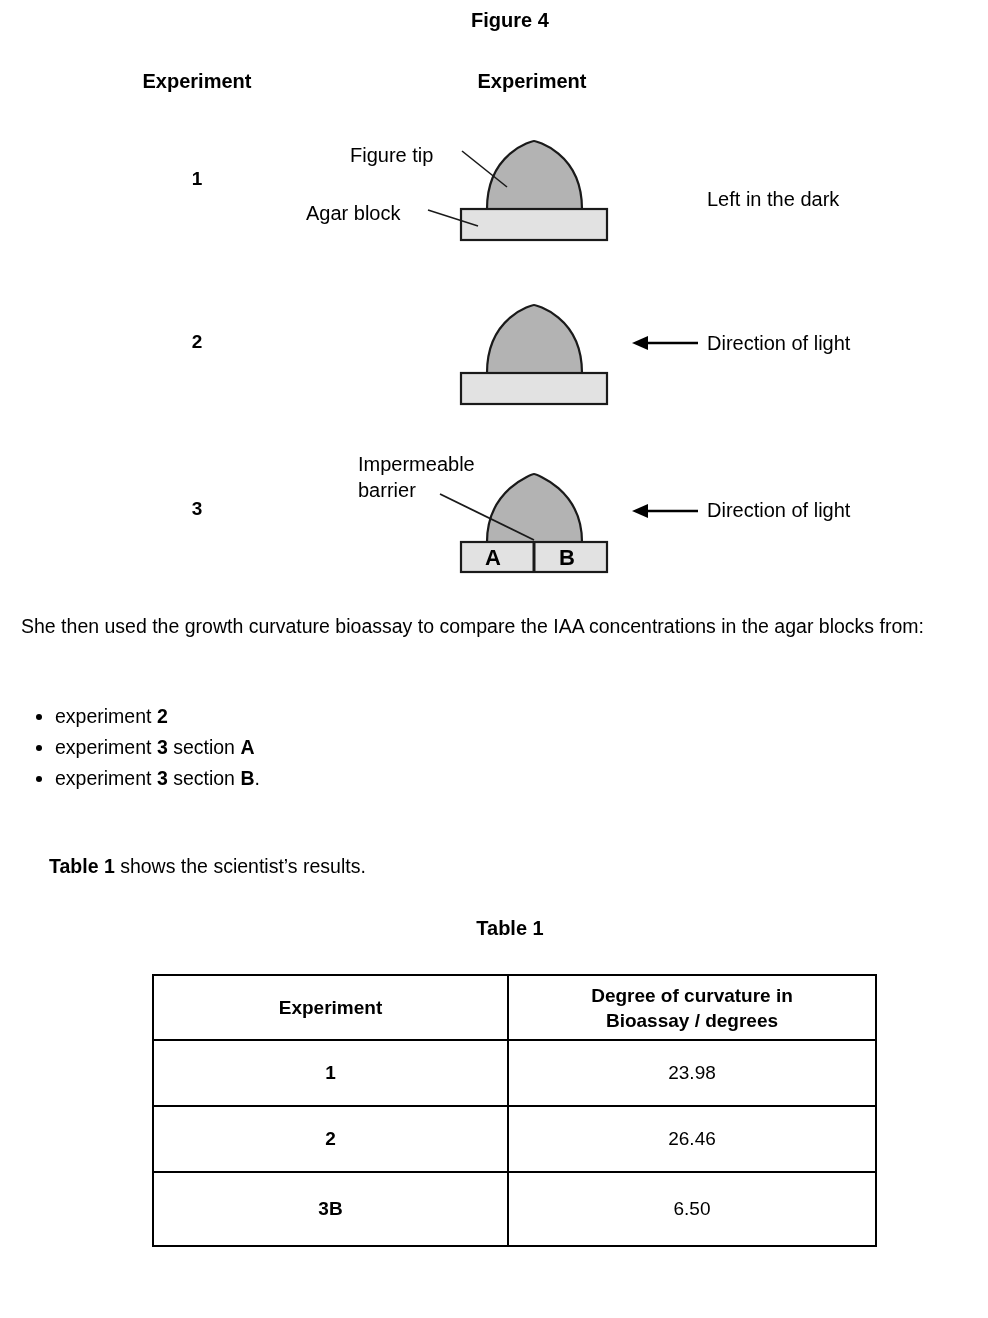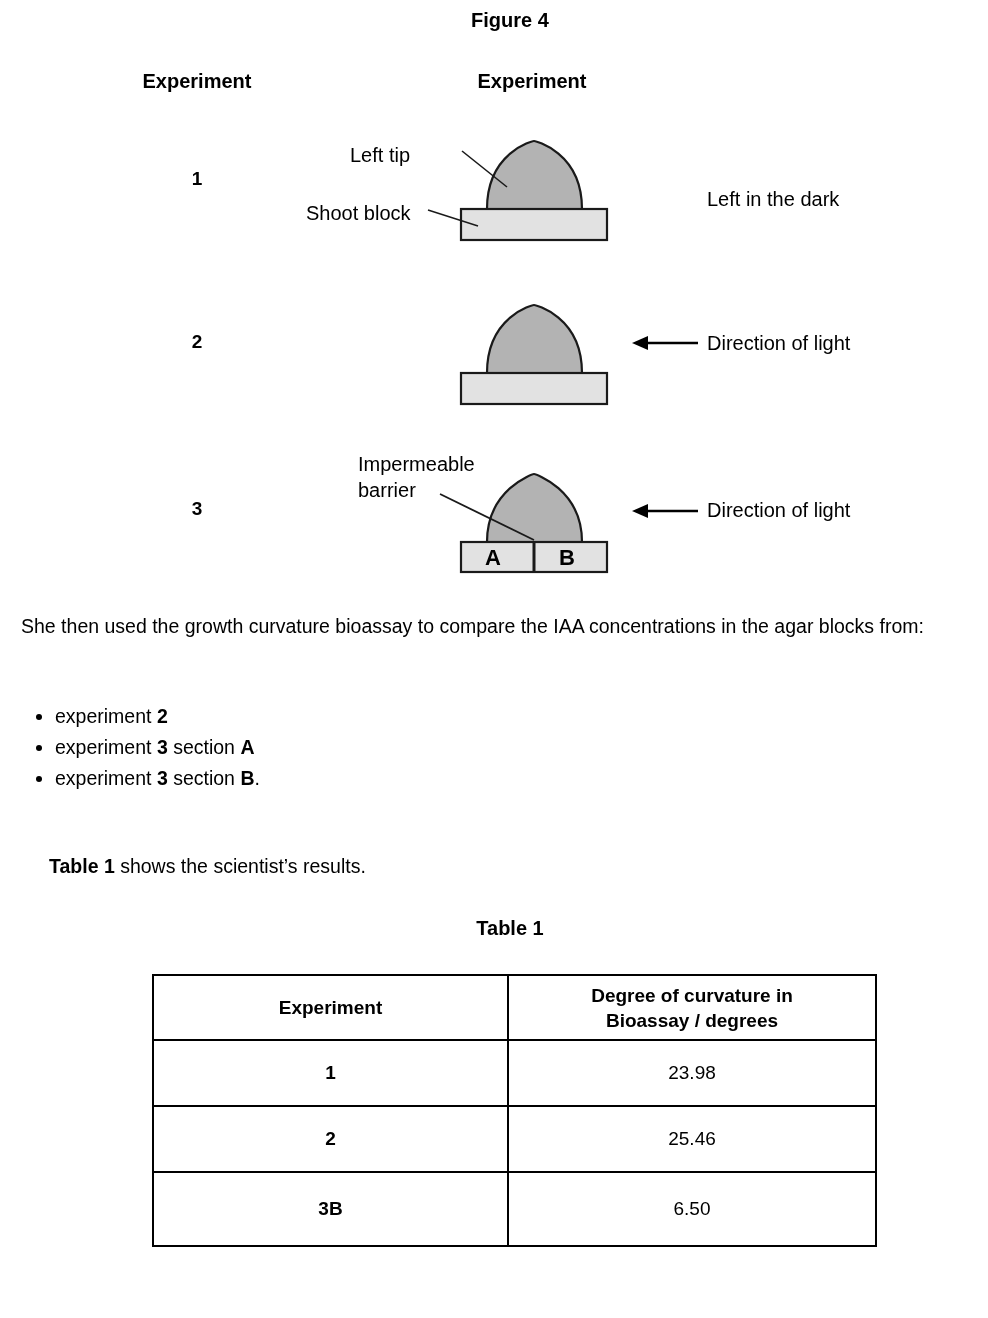--- a/index.html
+++ b/index.html
@@ -187,22 +187,22 @@
     <rect x="461" y="542" width="146" height="30" fill="#e2e2e2" stroke="#1a1a1a" stroke-width="2.2"></rect>
     <line x1="534" y1="542" x2="534" y2="572" stroke="#1a1a1a" stroke-width="3"></line>
     <line x1="440" y1="494" x2="534" y2="540" stroke="#1a1a1a" stroke-width="1.8"></line>
     <g>
       <line x1="642" y1="511" x2="698" y2="511" stroke="#000" stroke-width="2.4"></line>
       <polygon points="632,511 648,504 648,518" fill="#000"></polygon>
     </g>
   </g>
 </svg>
 
-<div class="abs callout-label" id="label-shoot-tip">Left tip</div>
-<div class="abs callout-label" id="label-agar-block">Shoot block</div>
+<div class="abs callout-label" id="label-shoot-tip">Figure tip</div>
+<div class="abs callout-label" id="label-agar-block">Agar block</div>
 <div class="abs callout-label" id="label-impermeable-1">Impermeable</div>
 <div class="abs callout-label" id="label-impermeable-2">barrier</div>
 
 <div class="abs section-letter" id="section-letter-a">A</div>
 <div class="abs section-letter" id="section-letter-b">B</div>
 
 <div class="abs treatment-label" id="treatment-label-1">Left in the dark</div>
 <div class="abs treatment-label" id="treatment-label-2">Direction of light</div>
 <div class="abs treatment-label" id="treatment-label-3">Direction of light</div>
 
@@ -232,20 +232,20 @@
       </th>
     </tr>
   </thead>
   <tbody>
     <tr>
       <td class="exp-cell">1</td>
       <td class="val-cell">23.98</td>
     </tr>
     <tr>
       <td class="exp-cell">2</td>
-      <td class="val-cell">25.46</td>
+      <td class="val-cell">26.46</td>
     </tr>
     <tr>
       <td class="exp-cell">3B</td>
       <td class="val-cell">6.50</td>
     </tr>
   </tbody>
 </table>
 
 </body></html>

